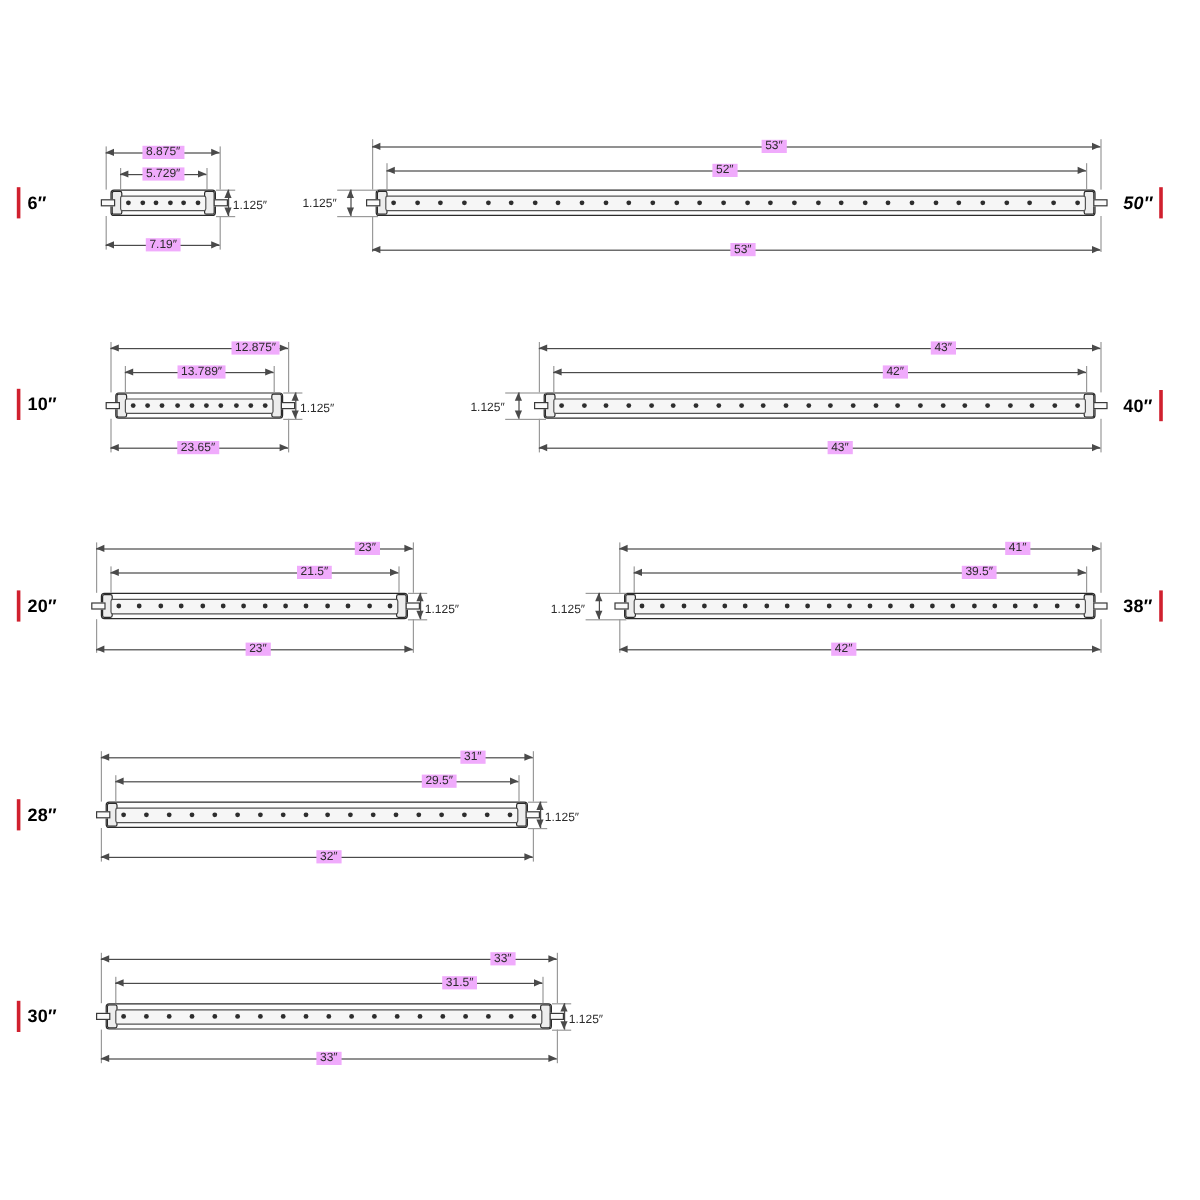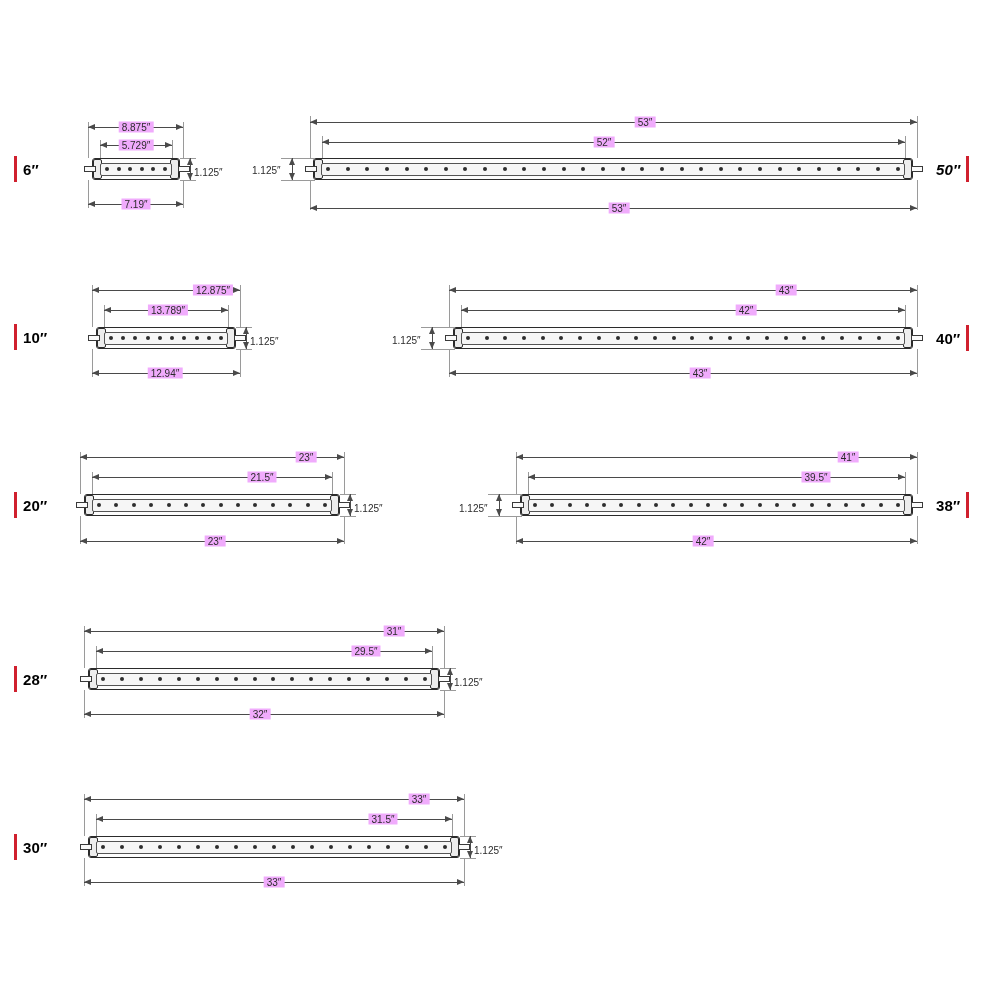--- a/index.html
+++ b/index.html
@@ -327,21 +327,21 @@
     <div class="dim-label" style="left:168px; top:310px;">13.789″</div>
 
     <div class="ext-line-h" style="left:236px; top:327px; width:16px;"></div>
     <div class="ext-line-h" style="left:236px; top:349px; width:16px;"></div>
     <div class="dim-v" style="left:246px; top:327px; height:22px;"></div>
     <div class="dim-v-label" style="left:250px; top:341px;">1.125″</div>
 
     <div class="ext-line" style="left:92px; top:349px; height:28px;"></div>
     <div class="ext-line" style="left:240px; top:349px; height:28px;"></div>
     <div class="dim-h" style="left:92px; top:373px; width:148px;"></div>
-    <div class="dim-label" style="left:165px; top:373px;">12.94″</div>
+    <div class="dim-label" style="left:165px; top:373px;">23.65″</div>
   </div>
 
   <div class="size-label right" style="left:936px; top:325px;">
     <span class="tick"></span>
     <span>40″</span>
   </div>
 
   <div class="bar-wrap">
     <div class="bar-body" style="left:453px; top:327px; width:460px; height:22px;">
       <div class="bar-endcap left"></div>
@@ -557,21 +557,21 @@
     <div class="dim-label" style="left:366px; top:651px;">29.5″</div>
 
     <div class="ext-line-h" style="left:440px; top:668px; width:16px;"></div>
     <div class="ext-line-h" style="left:440px; top:690px; width:16px;"></div>
     <div class="dim-v" style="left:450px; top:668px; height:22px;"></div>
     <div class="dim-v-label" style="left:454px; top:682px;">1.125″</div>
 
     <div class="ext-line" style="left:84px; top:690px; height:28px;"></div>
     <div class="ext-line" style="left:444px; top:690px; height:28px;"></div>
     <div class="dim-h" style="left:84px; top:714px; width:360px;"></div>
-    <div class="dim-label" style="left:260px; top:714px;">32″</div>
+    <div class="dim-label" style="left:274px; top:714px;">32″</div>
   </div>
 
   <div class="size-label" style="left:14px; top:834px;">
     <span class="tick"></span>
     <span>30″</span>
   </div>
 
   <div class="bar-wrap">
     <div class="bar-body" style="left:88px; top:836px; width:372px; height:22px;">
       <div class="bar-endcap left"></div>

